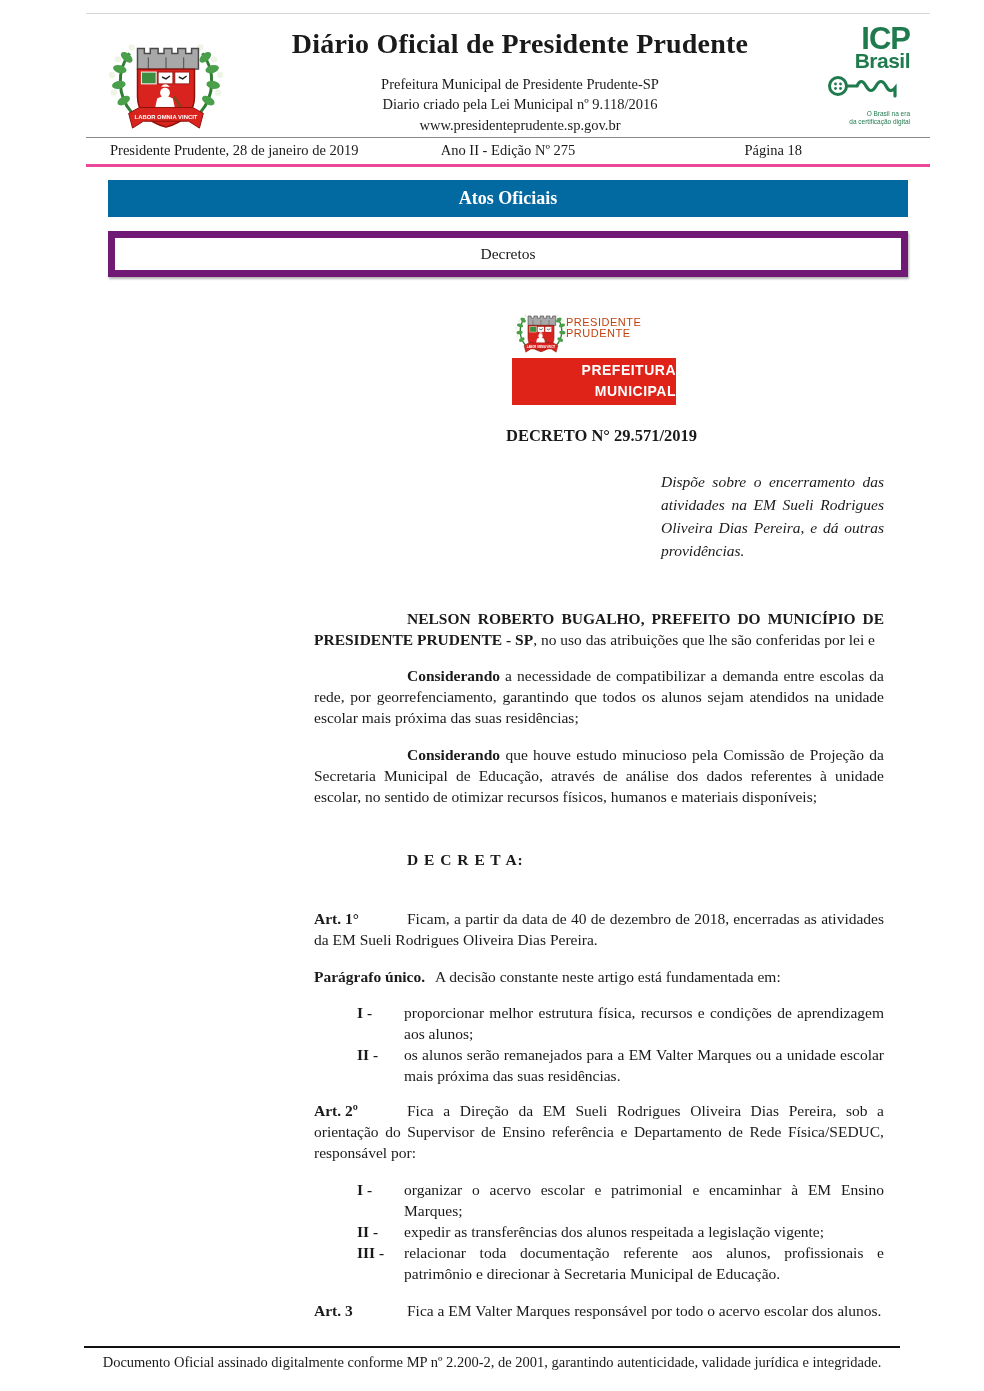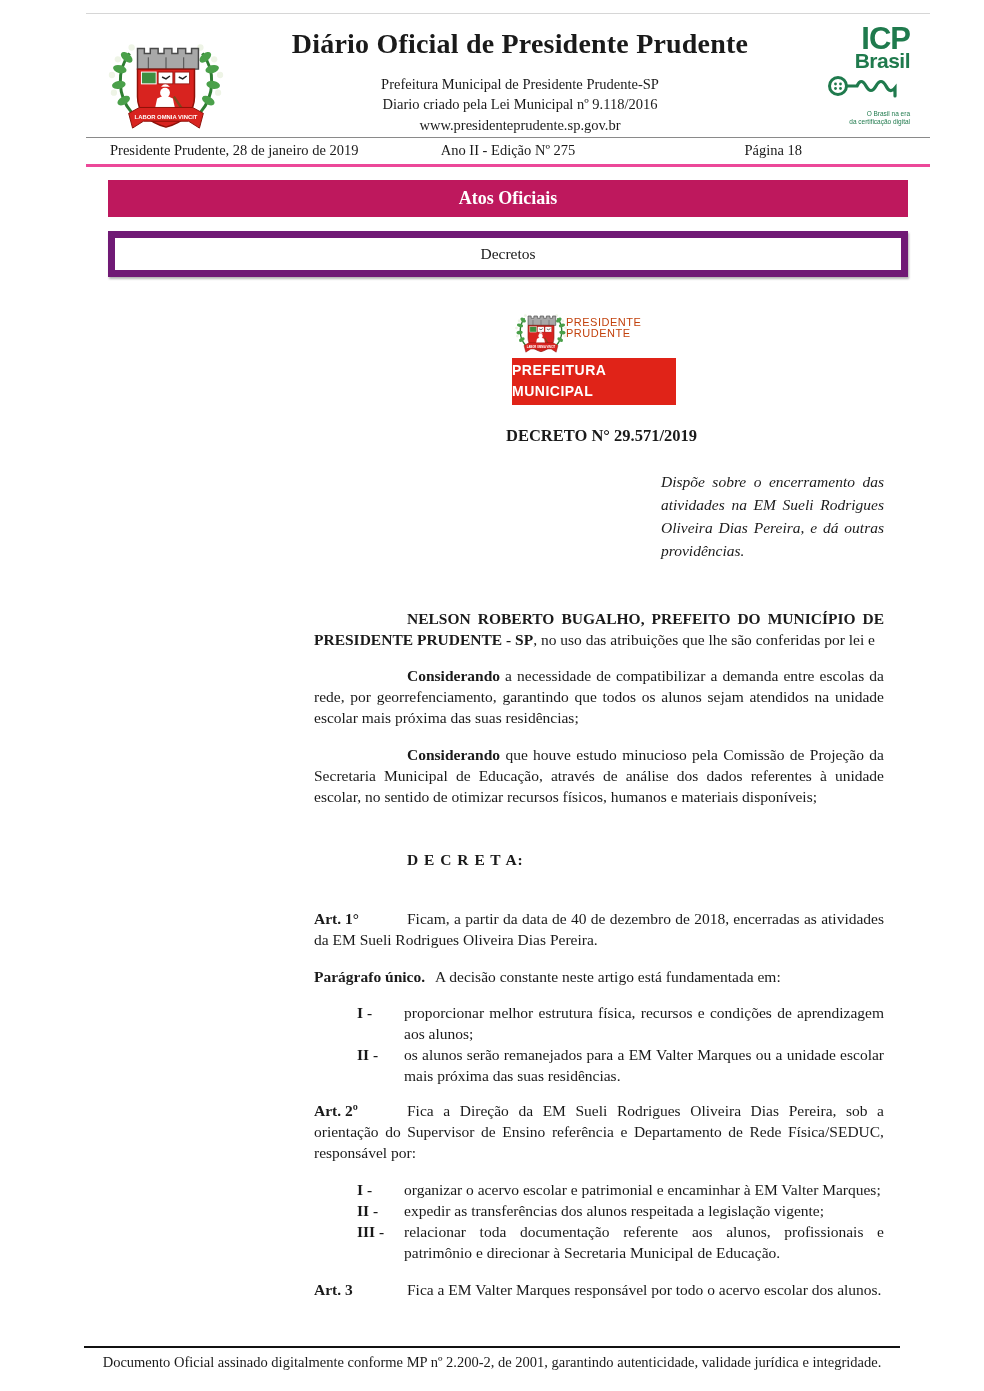--- a/index.html
+++ b/index.html
@@ -19,31 +19,31 @@
   .icp-1{font-size:31px;letter-spacing:-1px;}
   .icp-2{font-size:21px;letter-spacing:-.5px;}
   .icp-tag{font-family:"Liberation Sans",sans-serif;color:#1f7a4d;font-size:6.5px;line-height:1.25;margin-top:2px;}
   
   .meta{border-top:1px solid #8a8a8a;border-bottom:3px solid #ec4899;
         display:flex;align-items:center;padding:4px 24px 5px 24px;font-size:14.5px;margin-top:2px;}
   .meta .l{flex:1;text-align:left;}
   .meta .c{flex:1;text-align:center;}
   .meta .r{flex:1;text-align:center;}
   
-  .banner{margin:13px 22px 0 22px;background:#be185d;color:#fff;text-align:center;
+  .banner{margin:13px 22px 0 22px;background:#0369a1;color:#fff;text-align:center;
           font-weight:bold;font-size:18px;padding:8px 0;}
   .subsection{margin:14px 22px 0 22px;border:7px solid #701a75;box-shadow:1px 2px 2px #b5b5b5;
           text-align:center;font-size:15.5px;padding:7px 0;background:#fff;}
   
   .content{margin-left:228px;width:570px;font-size:15.5px;line-height:21px;text-align:justify;}
   .pplogo{margin:25px 0 0 198px;width:164px;font-family:"Liberation Sans","DejaVu Sans",sans-serif;}
   .pplogo-top{display:flex;align-items:center;}
   .pplogo-name{font-weight:normal;color:#c2410c;font-size:11px;line-height:1.02;letter-spacing:.5px;margin-left:-4px;}
   .pplogo-bar{margin-top:3px;background:#e02318;color:#fff;font-weight:bold;font-size:14px;
-              text-align:left;padding:2px 0 3px 0;letter-spacing:.5px;}
+              text-align:right;padding:2px 0 3px 0;letter-spacing:.5px;}
   .decree-heading{margin:20px 0 0 192px;font-weight:bold;font-size:16.5px;}
   .ementa{margin:24px 0 0 347px;width:223px;font-style:italic;text-align:justify;line-height:23px;}
   .para{margin-top:12px;}
   .indent{text-indent:93px;}
   .preamble{margin-top:46px;}
   .decreta{margin-top:42px;margin-left:93px;font-weight:bold;letter-spacing:1px;}
   .b{font-weight:bold;}
   .art{margin-top:38px;}
   .art .art-label{font-weight:bold;display:inline-block;width:93px;text-indent:0;}
   .paragrafo{margin-top:16px;}
@@ -193,21 +193,21 @@
         <span class="rnum">II -</span>
         <span class="rtext">os alunos serão remanejados para a EM Valter Marques ou a unidade escolar mais próxima das suas residências.</span>
       </div>
     </div>
 
     <p class="art art2"><span class="art-label">Art. 2º</span><span>Fica a Direção da EM Sueli Rodrigues Oliveira Dias Pereira, sob a orientação do Supervisor de Ensino referência e Departamento de Rede Física/SEDUC, responsável por:</span></p>
 
     <div class="rlist">
       <div class="ritem">
         <span class="rnum">I -</span>
-        <span class="rtext">organizar o acervo escolar e patrimonial e encaminhar à EM Valter Marques;</span>
+        <span class="rtext">organizar o acervo escolar e patrimonial e encaminhar à EM Ensino Marques;</span>
       </div>
       <div class="ritem">
         <span class="rnum">II -</span>
         <span class="rtext">expedir as transferências dos alunos respeitada a legislação vigente;</span>
       </div>
       <div class="ritem">
         <span class="rnum">III -</span>
         <span class="rtext">relacionar toda documentação referente aos alunos, profissionais e patrimônio e direcionar à Secretaria Municipal de Educação.</span>
       </div>
     </div>

